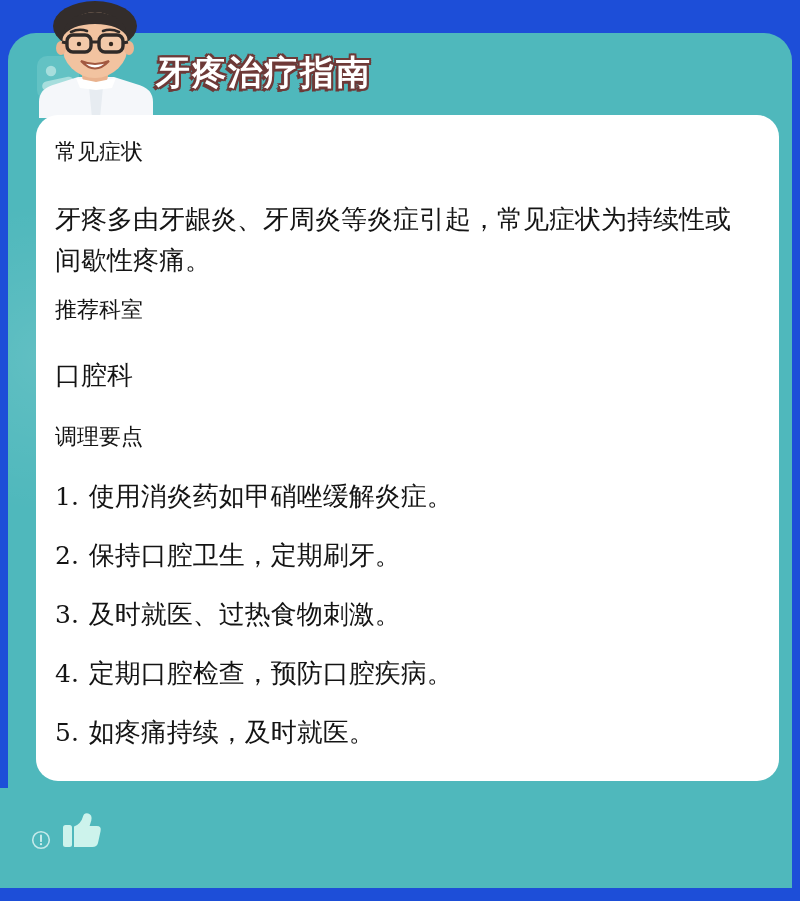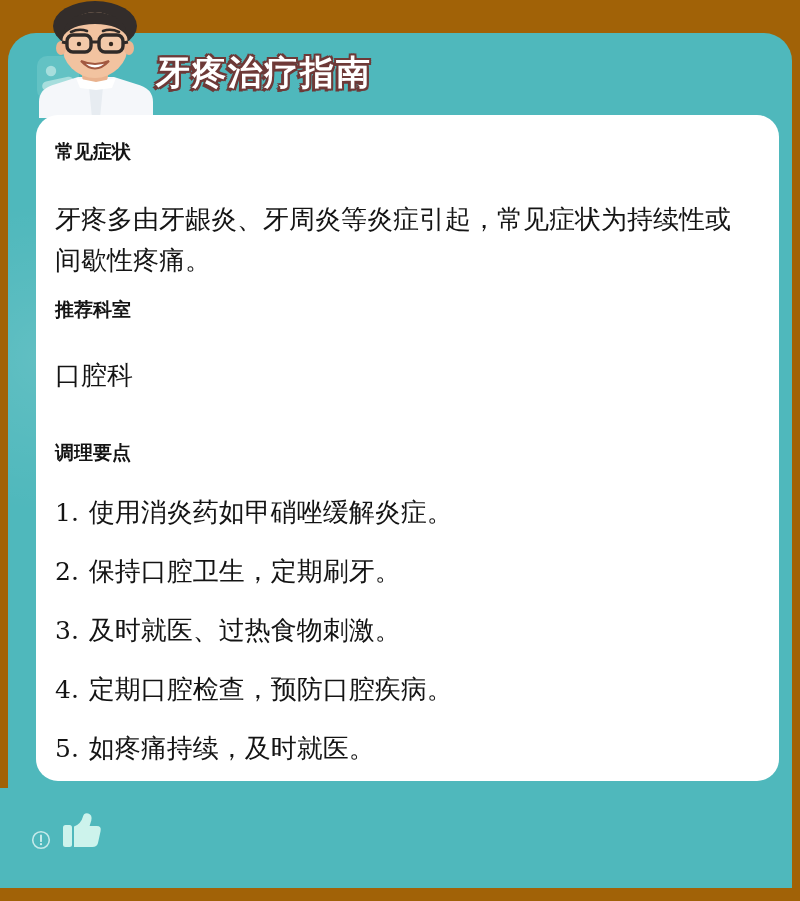--- a/index.html
+++ b/index.html
@@ -1,38 +1,38 @@
 <!DOCTYPE html>
 <html><head>
 <meta charset="utf-8">
 <style>
   html,body{margin:0;padding:0;background:#ffffff;}
-  .stage{position:relative;width:800px;height:901px;background:#a16207;overflow:hidden;
+  .stage{position:relative;width:800px;height:901px;background:#1d4ed8;overflow:hidden;
          font-family:"Liberation Sans","DejaVu Sans",sans-serif;}
 
   
   .teal-panel{position:absolute;left:8px;top:33px;width:784px;height:855px;
     background:#4fb8bc;border-radius:28px 28px 10px 10px;
     background-image:radial-gradient(180px 220px at 4% 38%,rgba(255,255,255,0.10),rgba(255,255,255,0) 70%);}
   .teal-band{position:absolute;left:0;top:788px;width:792px;height:100px;background:#4fb8bc;}
 
   
   .img-badge{position:absolute;left:36px;top:54px;width:44px;height:48px;}
   .avatar{position:absolute;left:14px;top:0;width:150px;height:118px;z-index:2;}
   .title{position:absolute;left:156px;top:50px;z-index:1;
     font-size:34px;font-weight:700;letter-spacing:2px;color:#ffffff;
     text-shadow:-2px 0 0 #6e3a38,2px 0 0 #6e3a38,0 -2px 0 #6e3a38,0 2px 0 #6e3a38,
       -2px -2px 0 #6e3a38,2px -2px 0 #6e3a38,-2px 2px 0 #6e3a38,-3px 3px 0 #6e3a38,2px 2px 0 #6e3a38;}
 
   
   .card{position:absolute;left:36px;top:115px;width:743px;height:666px;background:#ffffff;
     border-radius:22px;z-index:3;box-sizing:border-box;padding:20px 24px 0 19px;color:#141414;}
-  .card h2{margin:0;font-size:19px;line-height:34px;font-weight:700;color:#141414;}
+  .card h2{margin:0;font-size:22px;line-height:34px;font-weight:400;color:#141414;}
   .card h2.h-dept{margin-top:12px;}
-  .card h2.h-tips{margin-top:40px;}
+  .card h2.h-tips{margin-top:24px;}
   .card p.body{margin:30px 0 0 0;font-size:26px;line-height:41px;font-weight:400;}
   .card p.dept{margin:28px 0 0 0;font-size:26px;line-height:41px;}
   .tip-list{margin:24px 0 12px 0;padding:0;list-style:none;}
   .tip-list li{margin:0 0 22px 0;font-size:26px;line-height:36px;}
   .tip-num{font-family:"DejaVu Serif","Liberation Serif",serif;font-size:25px;margin-right:10px;}
 
   
   .footer{position:absolute;left:30px;top:812px;width:744px;z-index:4;
     display:flex;align-items:center;gap:8px;}
   .alert-wrap{flex:0 0 22px;display:flex;align-items:center;justify-content:center;}

